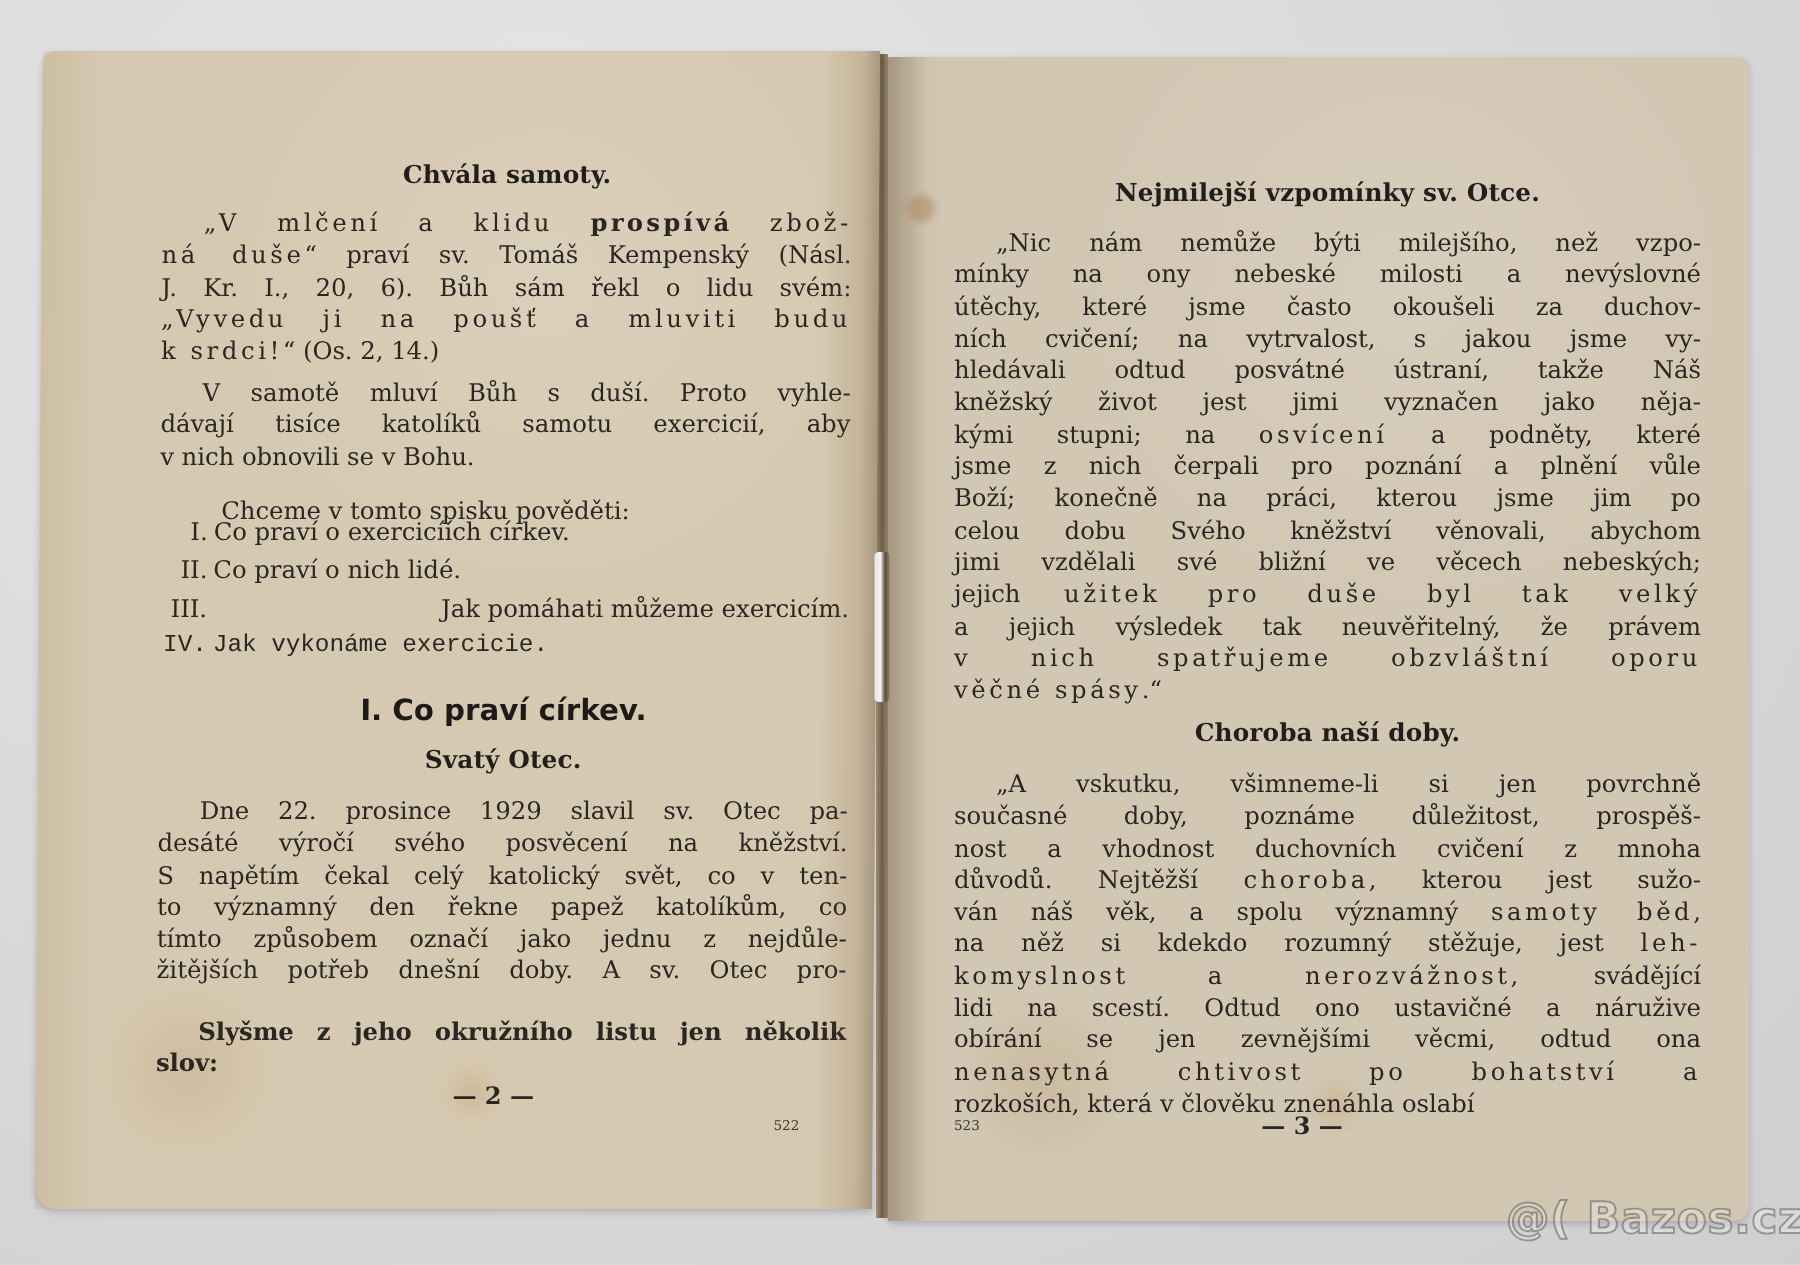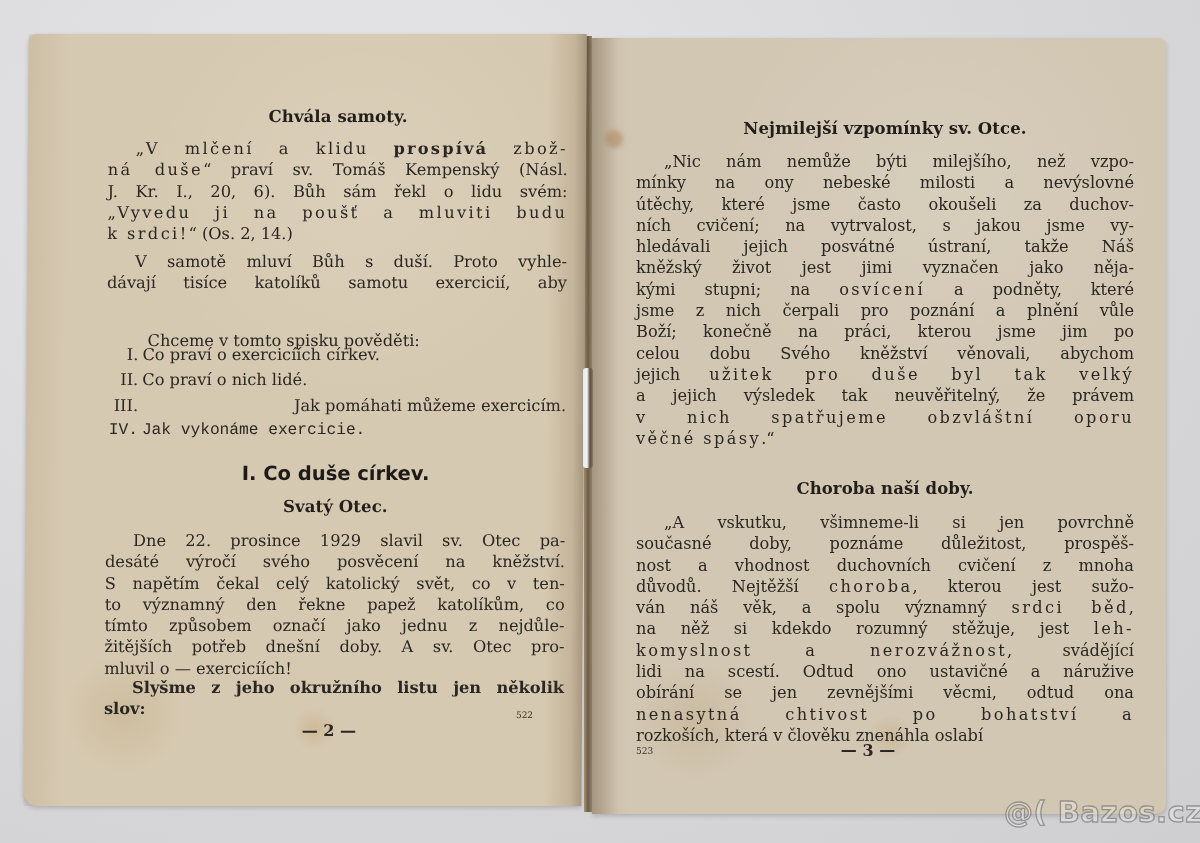--- a/index.html
+++ b/index.html
@@ -104,20 +104,21 @@
         <span class="line" style="padding-left: 28px;"><span class="sp">„V mlčení a klidu </span><span class="sp-b">prospívá</span><span class="sp"> zbož-</span></span>
         <span class="line"><span class="sp">ná duše</span><span>“ praví sv. Tomáš Kempenský (Násl.</span></span>
         <span class="line"><span>J. Kr. I., 20, 6). Bůh sám řekl o lidu svém:</span></span>
         <span class="line"><span class="sp">„Vyvedu ji na poušť a mluviti budu</span></span>
         <span class="line last"><span class="sp">k srdci!</span><span>“ (Os. 2, 14.)</span></span>
       </div>
 
     <div style="position:absolute; left:0; right:0; top:217px;" id="lp-para2">
         <span class="line" style="padding-left: 28px;">V samotě mluví Bůh s duší. Proto vyhle-</span>
         <span class="line">dávají tisíce katolíků samotu exercicií, aby</span>
+        <span class="line last">v nich obnovili se v Bohu.</span>
       </div>
 
     <div style="position:absolute; left:28px; right:0; top:296px;margin-left:13px;">Chceme v tomto spisku pověděti:</div>
 
     <ul class="list" style="position:absolute; left:-12px; right:0; top:310px;" id="lp-outline">
         <li style="margin-bottom: 4px;">
           <span class="num">I.</span>
           <span>Co praví o exercicíích církev.</span>
         </li>
         <li style="margin-bottom: 4px;">
@@ -127,73 +128,73 @@
         <li style="margin-bottom: 4px; justify-content: space-between;">
           <span class="num">III.</span>
           <span>Jak pomáhati můžeme exercicím.</span>
         </li>
         <li style="margin-bottom: 4px; font-family: Liberation Mono, monospace;">
           <span class="num">IV.</span>
           <span>Jak vykonáme exercicie.</span>
         </li>
       </ul>
 
-    <div class="big-title" style="position:absolute; left:0; right:0; top:429px;">I. Co duše církev.</div>
+    <div class="big-title" style="position:absolute; left:0; right:0; top:429px;">I. Co praví církev.</div>
 
     <div class="title" style="position:absolute; left:0; right:0; top:462px;">Svatý Otec.</div>
 
     <div style="position:absolute; left:0; right:0; top:496px;" id="lp-para3">
         <span class="line" style="padding-left: 28px;">Dne 22. prosince 1929 slavil sv. Otec pa-</span>
         <span class="line">desáté výročí svého posvěcení na kněžství.</span>
         <span class="line">S napětím čekal celý katolický svět, co v ten-</span>
         <span class="line">to významný den řekne papež katolíkům, co</span>
         <span class="line">tímto způsobem označí jako jednu z nejdůle-</span>
         <span class="line">žitějších potřeb dnešní doby. A sv. Otec pro-</span>
-        <span class="line last">mluvil o — exercicíích!</span>
       </div>
 
     <div class="bold" style="position:absolute; left:0; right:0; top:643px;" id="lp-para4">
         <span class="line" style="padding-left: 28px;">Slyšme z jeho okružního listu jen několik</span>
         <span class="line last">slov:</span>
       </div>
   </div>
 
   <div class="folio" style="left:245px; top:687px;">— 2 —</div>
-  <div class="sig" style="left:492px; top:676px;">522</div>
+  <div class="sig" style="left:492px; top:712px;">522</div>
 </div>
 
 <div class="page" id="page-right">
   <div class="col" id="right-col">
     <div class="title" style="position:absolute; left:0; right:0; top:80px;">Nejmilejší vzpomínky sv. Otce.</div>
 
     <div style="position:absolute; left:0; right:0; top:113px;" id="rp-para1">
         <span class="line" style="padding-left: 28px;"><span>„Nic nám nemůže býti milejšího, než vzpo-</span></span>
         <span class="line"><span>mínky na ony nebeské milosti a nevýslovné</span></span>
         <span class="line"><span>útěchy, které jsme často okoušeli za duchov-</span></span>
         <span class="line"><span>ních cvičení; na vytrvalost, s jakou jsme vy-</span></span>
-        <span class="line"><span>hledávali jejich posvátné ústraní, takže Náš</span></span>
+        <span class="line"><span>hledávali odtud posvátné ústraní, takže Náš</span></span>
         <span class="line"><span>kněžský život jest jimi vyznačen jako něja-</span></span>
         <span class="line"><span>kými stupni; na </span><span class="sp">osvícení</span><span> a podněty, které</span></span>
         <span class="line"><span>jsme z nich čerpali pro poznání a plnění vůle</span></span>
         <span class="line"><span>Boží; konečně na práci, kterou jsme jim po</span></span>
         <span class="line"><span>celou dobu Svého kněžství věnovali, abychom</span></span>
+        <span class="line"><span>jimi vzdělali své bližní ve věcech nebeských;</span></span>
         <span class="line"><span>jejich </span><span class="sp">užitek pro duše byl tak velký</span></span>
         <span class="line"><span>a jejich výsledek tak neuvěřitelný, že právem</span></span>
         <span class="line"><span class="sp">v nich spatřujeme obzvláštní oporu</span></span>
         <span class="line last"><span class="sp">věčné spásy</span><span>.“</span></span>
       </div>
 
     <div class="title" style="position:absolute; left:0; right:0; top:440px;">Choroba naší doby.</div>
 
     <div style="position:absolute; left:0; right:0; top:474px;" id="rp-para2">
         <span class="line" style="padding-left: 28px;"><span>„A vskutku, všimneme-li si jen povrchně</span></span>
         <span class="line"><span>současné doby, poznáme důležitost, prospěš-</span></span>
         <span class="line"><span>nost a vhodnost duchovních cvičení z mnoha</span></span>
         <span class="line"><span>důvodů. Nejtěžší </span><span class="sp">choroba</span><span>, kterou jest sužo-</span></span>
-        <span class="line"><span>ván náš věk, a spolu významný </span><span class="sp">srdci běd</span><span>,</span></span>
+        <span class="line"><span>ván náš věk, a spolu významný </span><span class="sp">samoty běd</span><span>,</span></span>
         <span class="line"><span>na něž si kdekdo rozumný stěžuje, jest </span><span class="sp">leh-</span></span>
         <span class="line"><span class="sp">komyslnost a nerozvážnost</span><span>, svádějící</span></span>
         <span class="line"><span>lidi na scestí. Odtud ono ustavičné a náružive</span></span>
         <span class="line"><span>obírání se jen zevnějšími věcmi, odtud ona</span></span>
         <span class="line"><span class="sp">nenasytná chtivost po bohatství a</span></span>
         <span class="line last"><span>rozkoších, která v člověku znenáhla oslabí</span></span>
       </div>
   </div>
 
   <div class="sig" style="left:44px; top:708px;">523</div>

